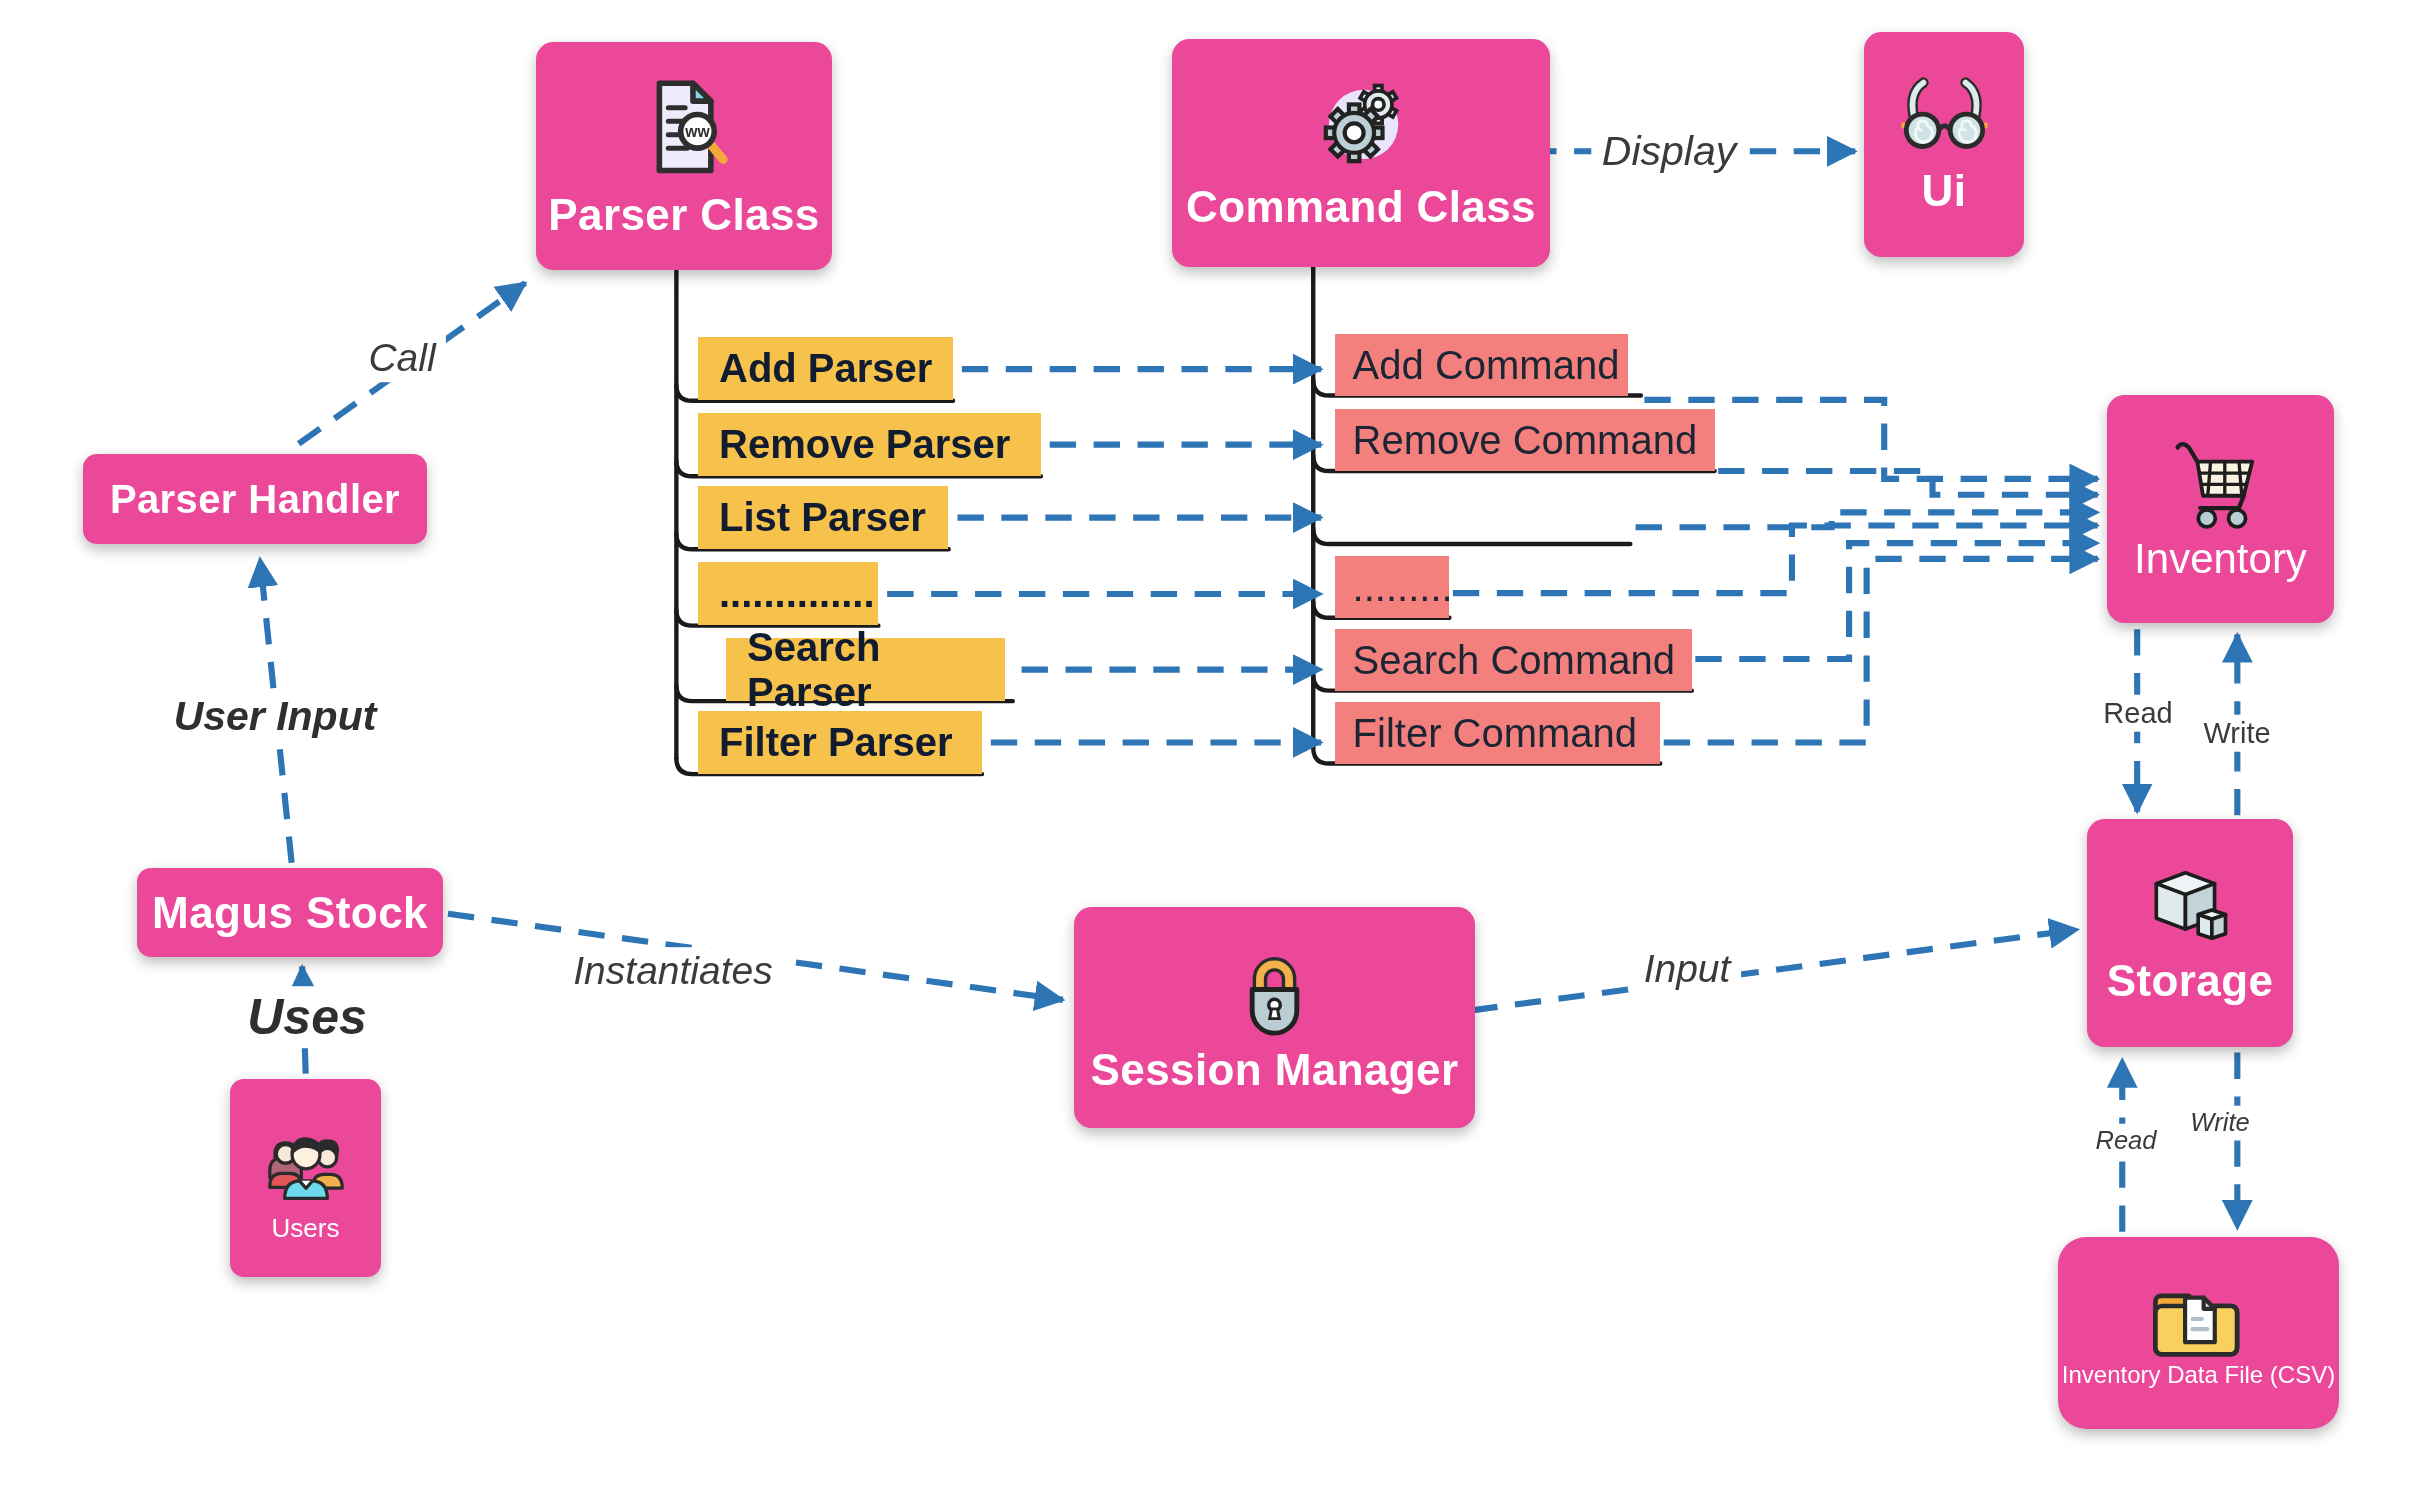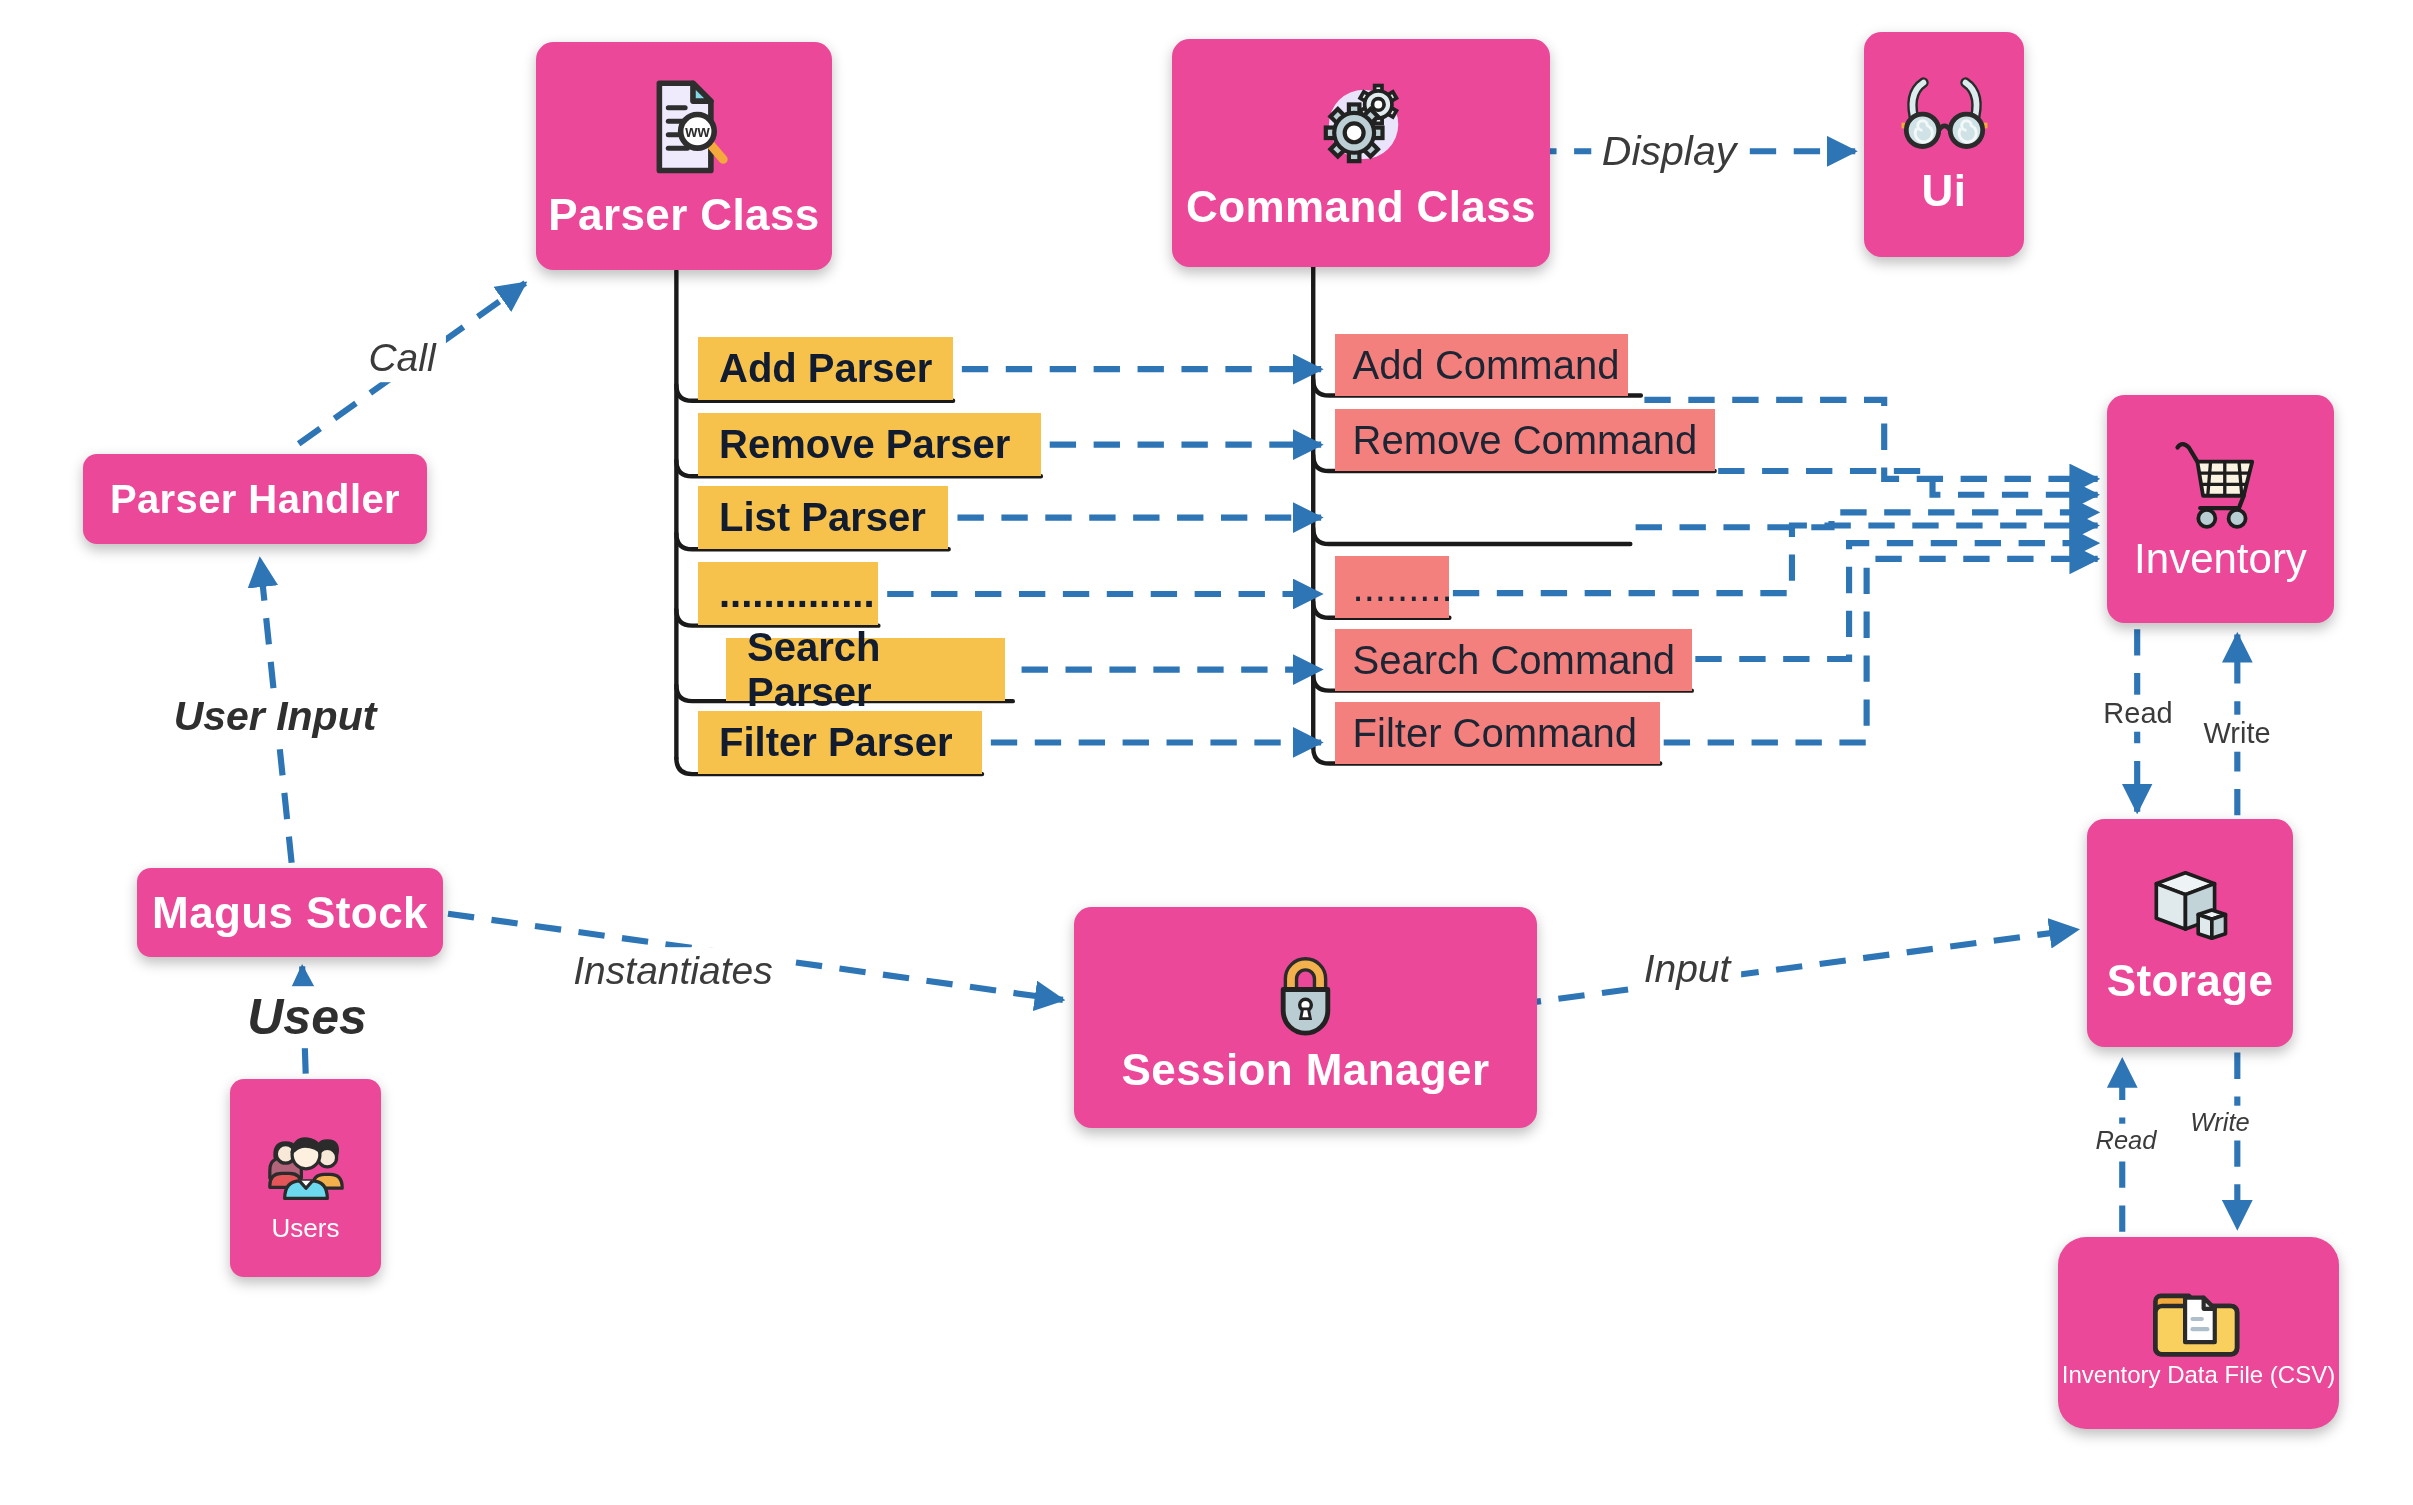--- a/index.html
+++ b/index.html
@@ -160,21 +160,21 @@
   </div>
 
   <div class="node" style="left:83px;top:454px;width:344px;height:90px;border-radius:14px;">
     <span class="biglbl" style="font-size:40px;">Parser Handler</span>
   </div>
 
   <div class="node" style="left:137px;top:868px;width:306px;height:89px;border-radius:14px;">
     <span class="biglbl">Magus Stock</span>
   </div>
 
-  <div class="node" style="left:1074px;top:907px;width:463px;height:221px;">
+  <div class="node" style="left:1074px;top:907px;width:401px;height:221px;">
     <span class="ic">
       <svg width="97" height="97" viewBox="0 0 100 100">
         <path d="M35 52 v-13 a15 15 0 0 1 30 0 v13" fill="none" stroke="#2B2B2B" stroke-width="15"></path>
         <path d="M35 52 v-13 a15 15 0 0 1 30 0 v13" fill="none" stroke="#F2B14D" stroke-width="8"></path>
         <path d="M27 50 h46 v22 a23 23 0 0 1 -46 0 z" fill="#B9CDD3" stroke="#222" stroke-width="5" stroke-linejoin="round"></path>
         <circle cx="50" cy="66" r="6" fill="#FFFFFF" stroke="#222" stroke-width="3.5"></circle>
         <path d="M47 70 l-2 10 h10 l-2 -10 z" fill="#FFFFFF" stroke="#222" stroke-width="3"></path>
       </svg>
     </span>
     <span class="biglbl" style="margin-top:7px;">Session Manager</span>

